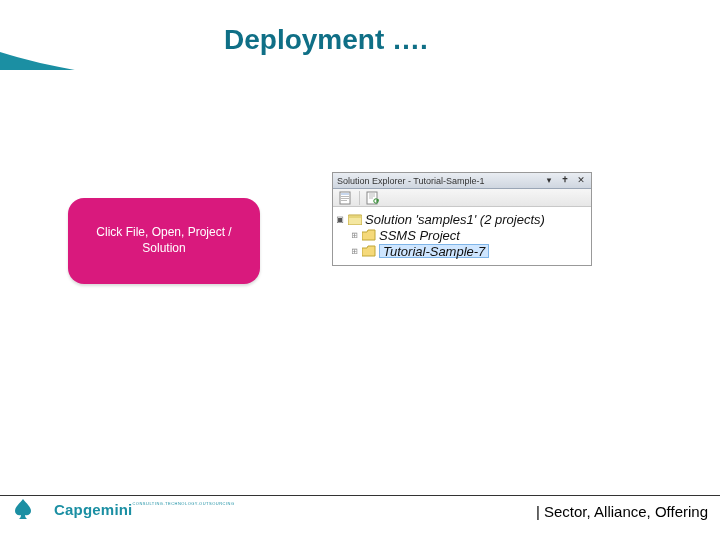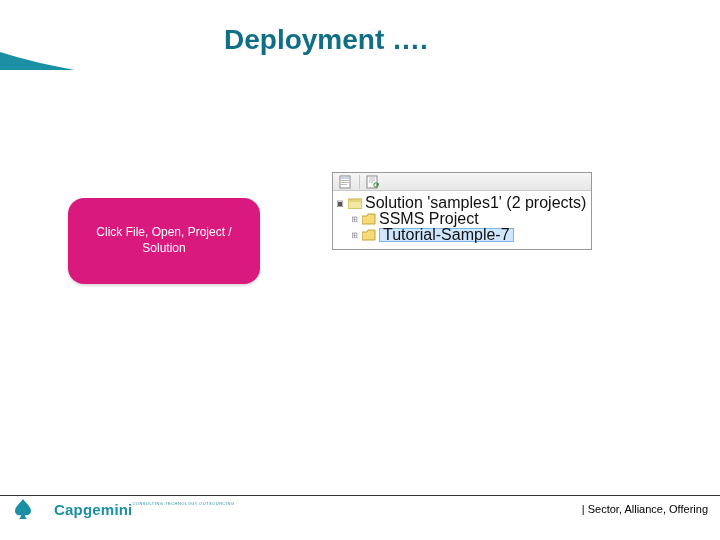--- a/index.html
+++ b/index.html
@@ -85,38 +85,38 @@
   .tool-ico { width: 14px; height: 14px; position: relative; }
   .tool-ico svg { width: 14px; height: 14px; display: block; }
   .tool-sep { width:1px; height:14px; background:#c8c8c8; margin:0 2px; }
 
   .tree { padding: 4px 2px 6px 2px; }
   .tree-row { display:flex; align-items:center; height:16px; gap:3px; }
   .twisty { width:10px; height:10px; display:inline-flex; align-items:center; justify-content:center; color:#555; font-size:8px; }
   .twisty.dots { color:#888; letter-spacing:-1px; }
   .folder { width:14px; height:12px; }
   .folder svg { width:14px; height:12px; display:block; }
-  .node-label { font-size:16px; color:#111; white-space:nowrap; }
+  .node-label { font-size:13px; color:#111; white-space:nowrap;font-style:italic; }
   .indent1 { padding-left: 14px; }
   .sel {
     background:#cfe6ff;
     border:1px solid #7fb5e8;
     padding: 0 3px;
     height: 14px;
     display:inline-flex; align-items:center;
   }
 
   
   .footer-line {
     position: absolute; left: 0; right: 0; top: 495px;
     height: 1px; background: #333;
   }
   .footer-text {
     position: absolute; right: 12px; top: 503px;
-    font-size: 11px; color: #000;
+    font-size: 15px; color: #000;
   }
   .logo {
     position: absolute; left: 14px; top: 498px;
     display: flex; align-items: center; gap: 6px;
   }
   .logo-spade { width: 18px; height: 22px; }
   .logo-name { display:flex; flex-direction:row; line-height:1;margin-left:16px; }
   .logo-main { font-size: 15px; color:#1b8fa3; font-weight:600; letter-spacing:0.2px; }
   .logo-sub { font-size: 4px; color:#1b8fa3; letter-spacing:0.5px; }
 </style>
@@ -128,20 +128,32 @@
   <div class="top-arc"></div>
 
   <div class="title">Deployment ….</div>
 
   <div class="callout">
     <div class="callout-text">Click File, Open, Project /
 Solution</div>
   </div>
 
   <div class="explorer">
+    <div class="explorer-titlebar">
+      <span>Solution Explorer - Tutorial-Sample-1</span>
+      <span class="explorer-titlebar-right">
+        <span class="tb-ctl">▾</span>
+        <span class="tb-ctl">
+          <svg viewBox="0 0 10 10">
+              <path d="M5 1 L5 6 M3 3 L7 3" stroke="#333" stroke-width="1" fill="none"></path>
+            </svg>
+        </span>
+        <span class="tb-ctl">✕</span>
+      </span>
+    </div>
     <div class="explorer-toolbar">
       <span class="tool-ico">
         <svg viewBox="0 0 14 14">
             <rect x="1" y="1" width="10" height="12" fill="#fff" stroke="#888"></rect>
             <rect x="2" y="2" width="8" height="2" fill="#c8d8ef"></rect>
             <rect x="2" y="5" width="8" height="1" fill="#bbb"></rect>
             <rect x="2" y="7" width="8" height="1" fill="#bbb"></rect>
             <rect x="2" y="9" width="6" height="1" fill="#bbb"></rect>
           </svg>
       </span>

